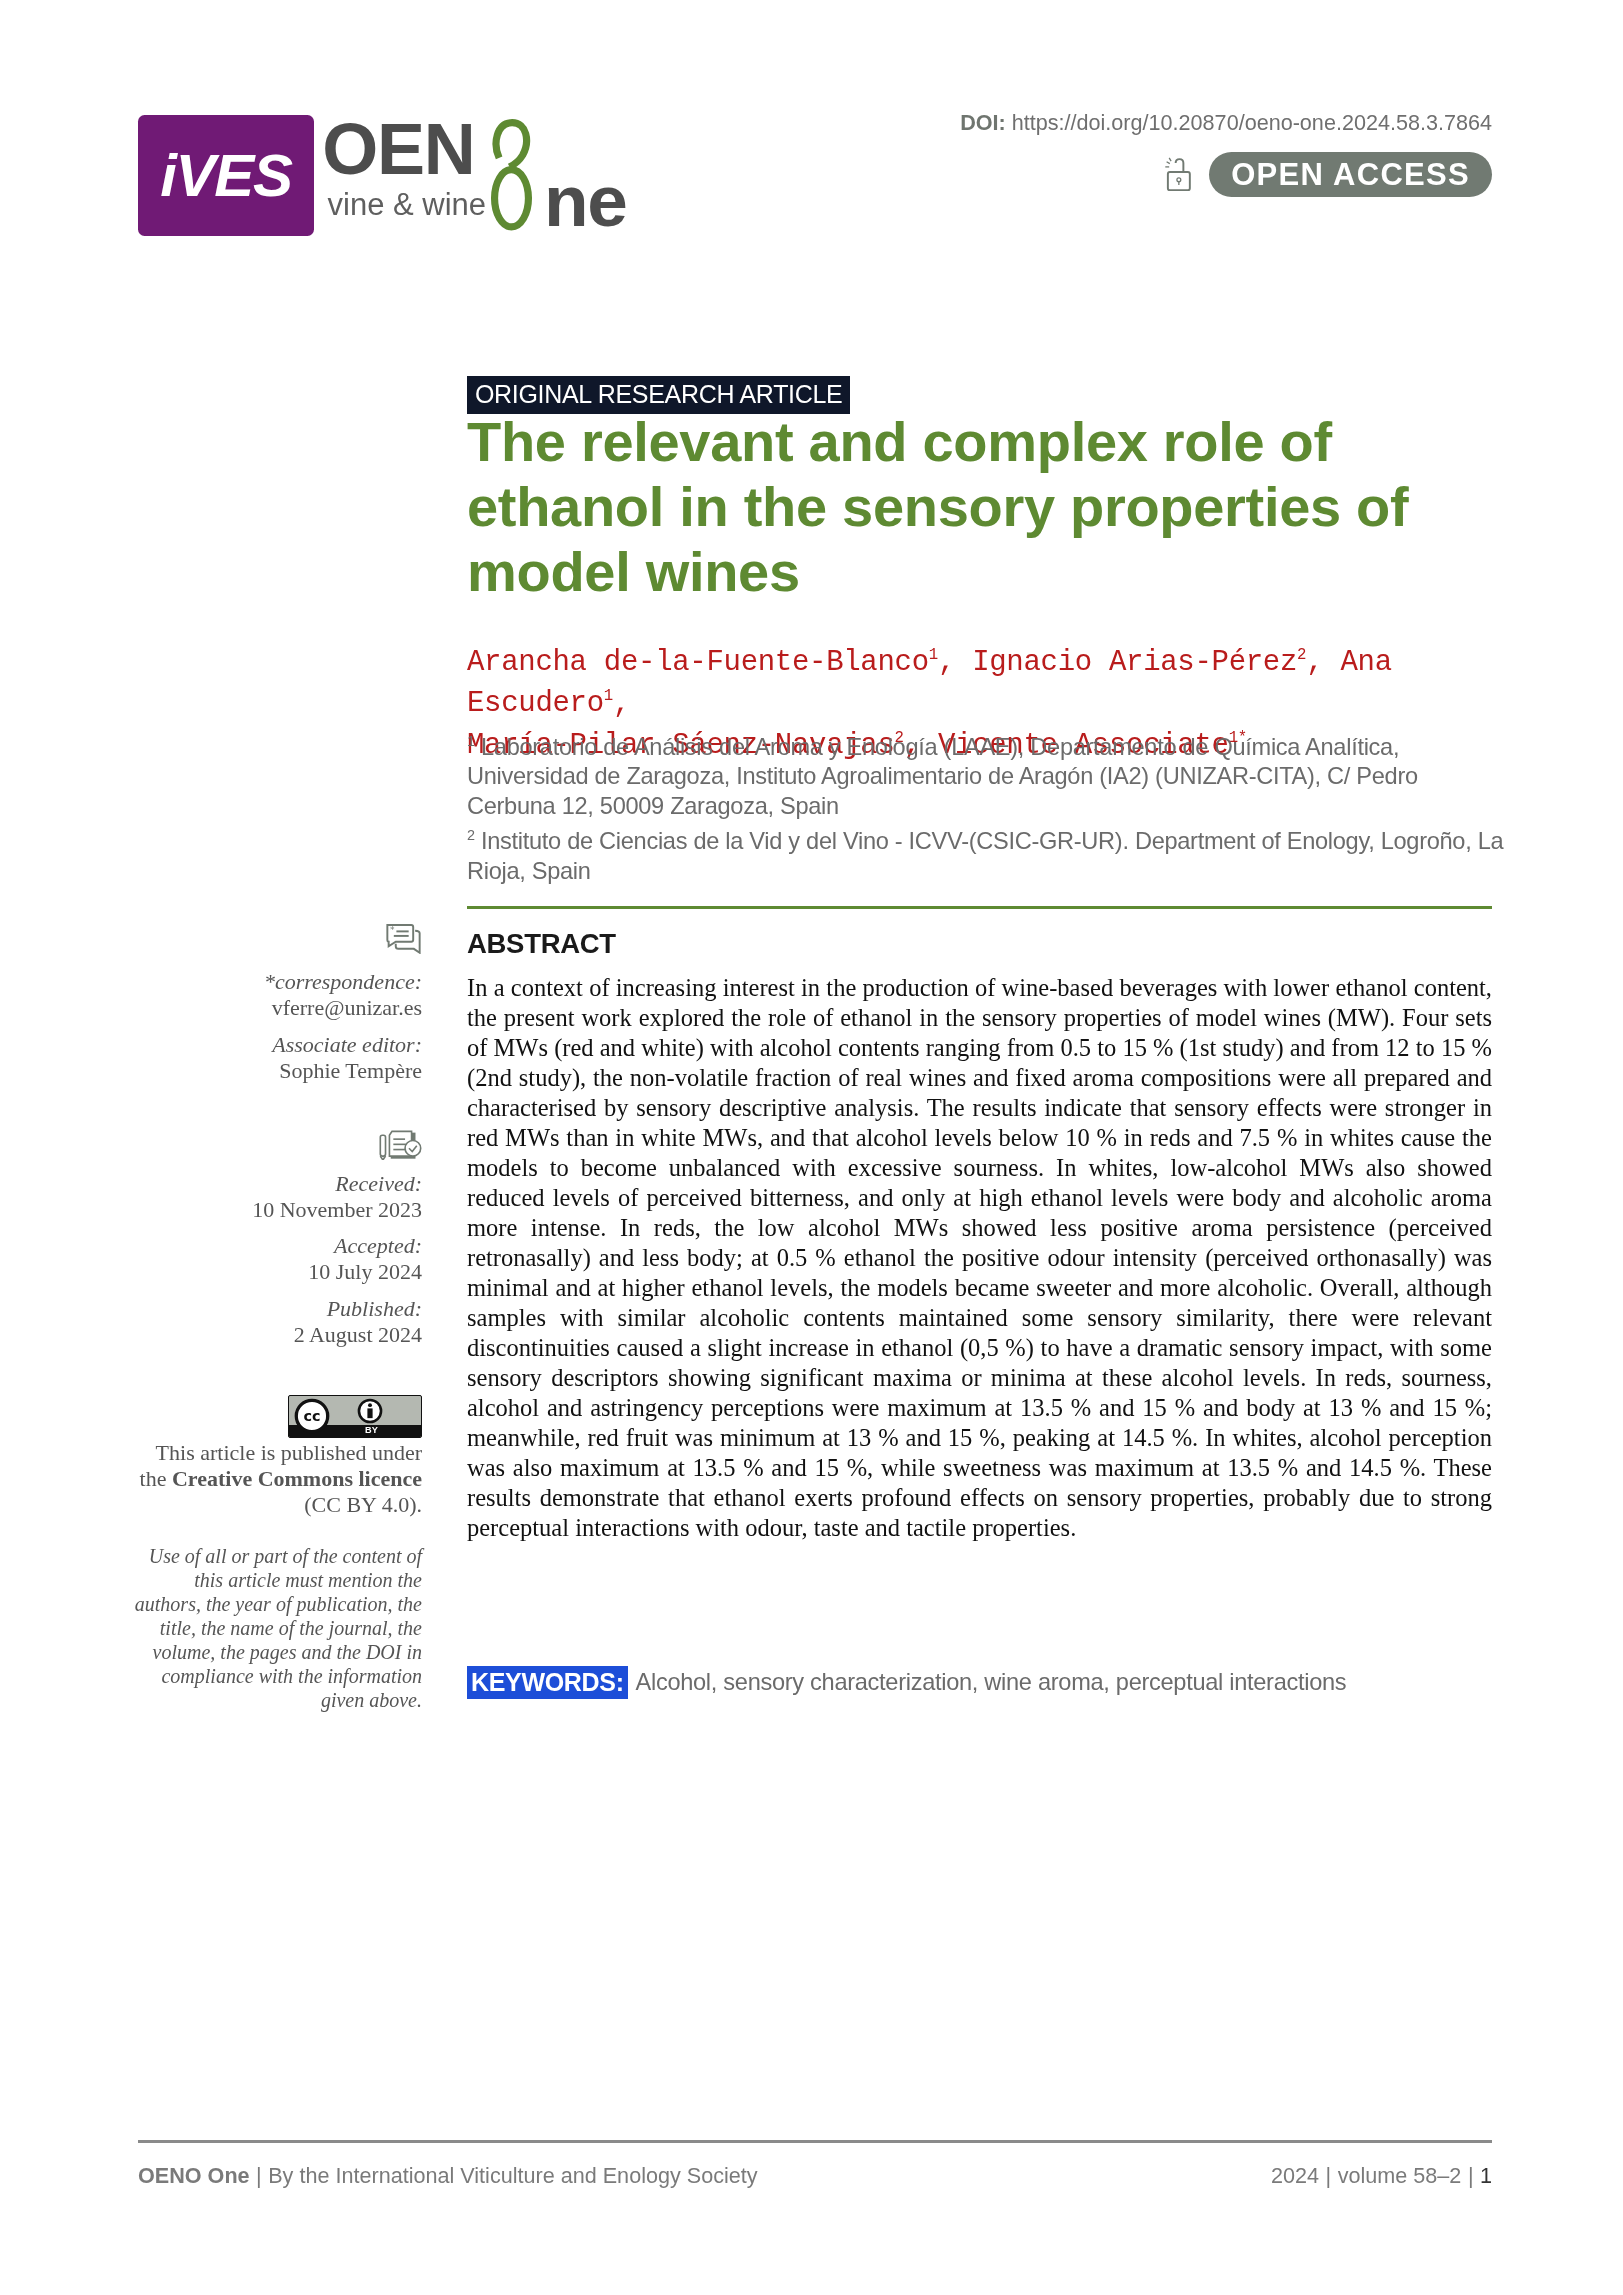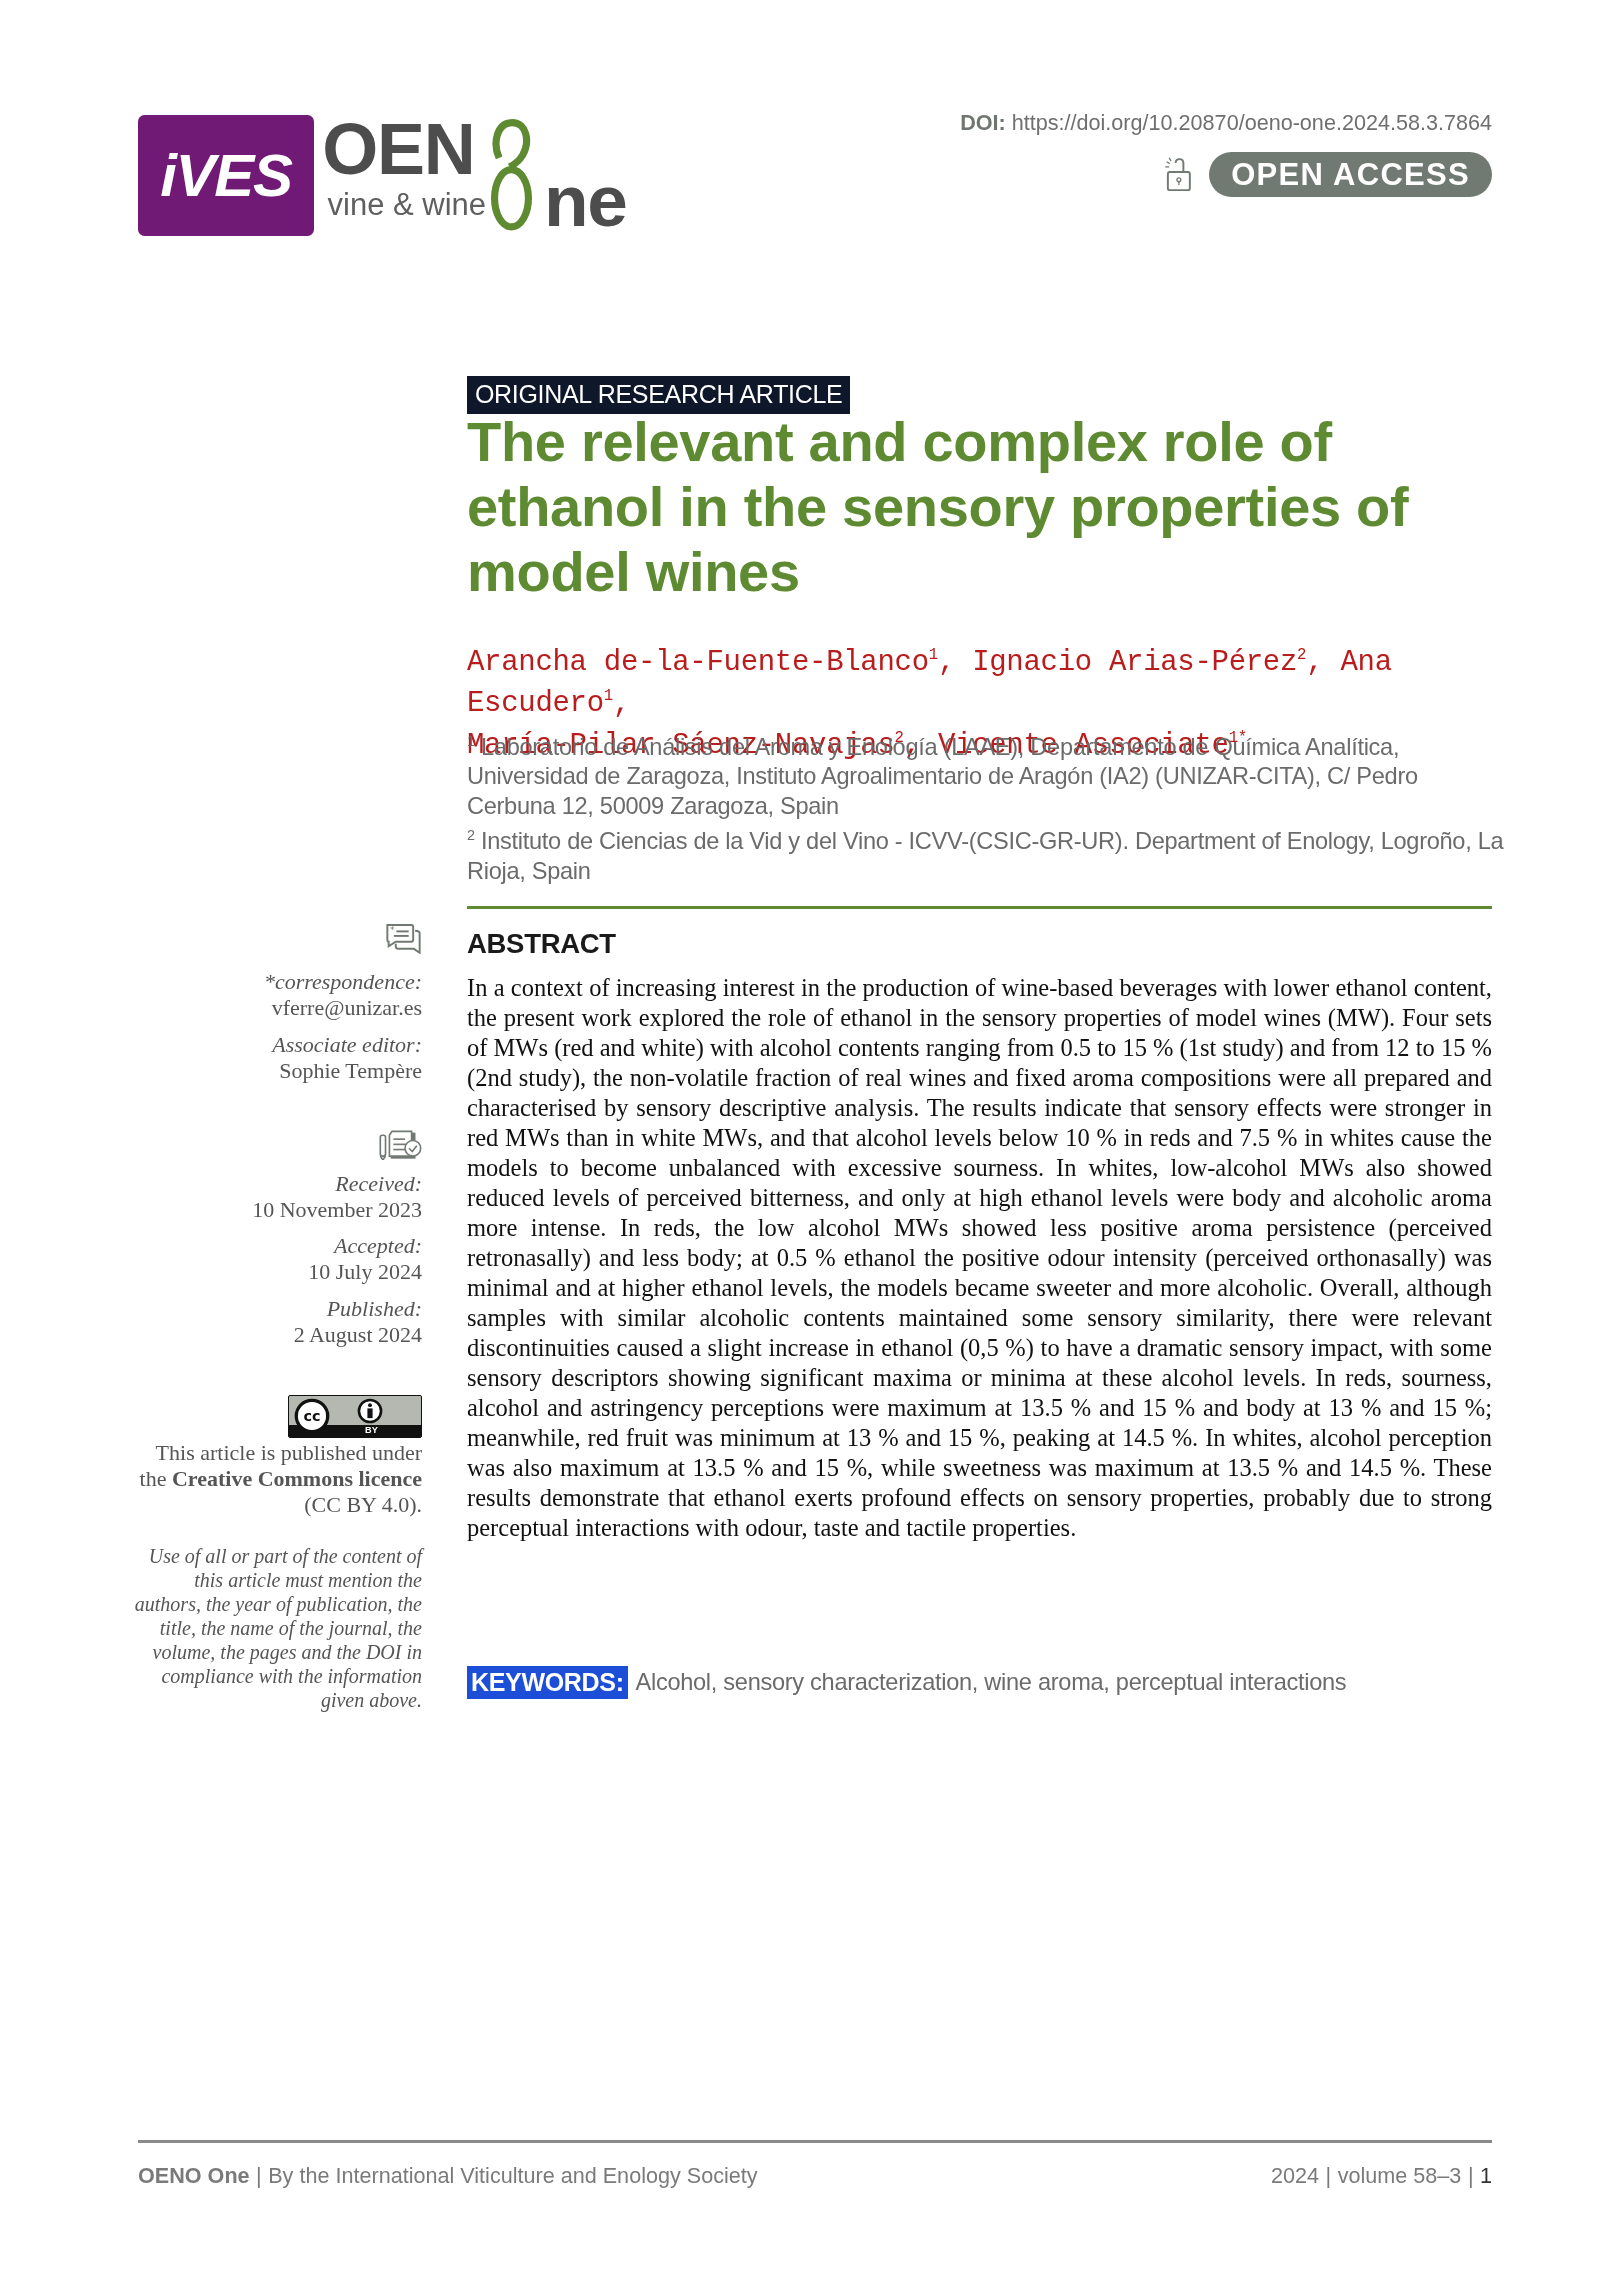--- a/index.html
+++ b/index.html
@@ -166,15 +166,15 @@
   </div>
   <div style="height:26px"></div>
   <div class="usage-text">Use of all or part of the content of this article must mention the authors, the year of publication, the title, the name of the journal, the volume, the pages and the DOI in compliance with the information given above.</div>
 </div>
 
 <div class="footer-rule"></div>
 <div class="footer-left">
   <b>OENO One</b><span class="sep">|</span><span>By the International Viticulture and Enology Society</span>
 </div>
 <div class="footer-right">
-  <span>2024</span><span class="sep">|</span><span>volume 58–3</span><span class="sep">|</span><span style="color:#333">1</span>
+  <span>2024</span><span class="sep">|</span><span>volume 58–2</span><span class="sep">|</span><span style="color:#333">1</span>
 </div>
 
 
 </body></html>

